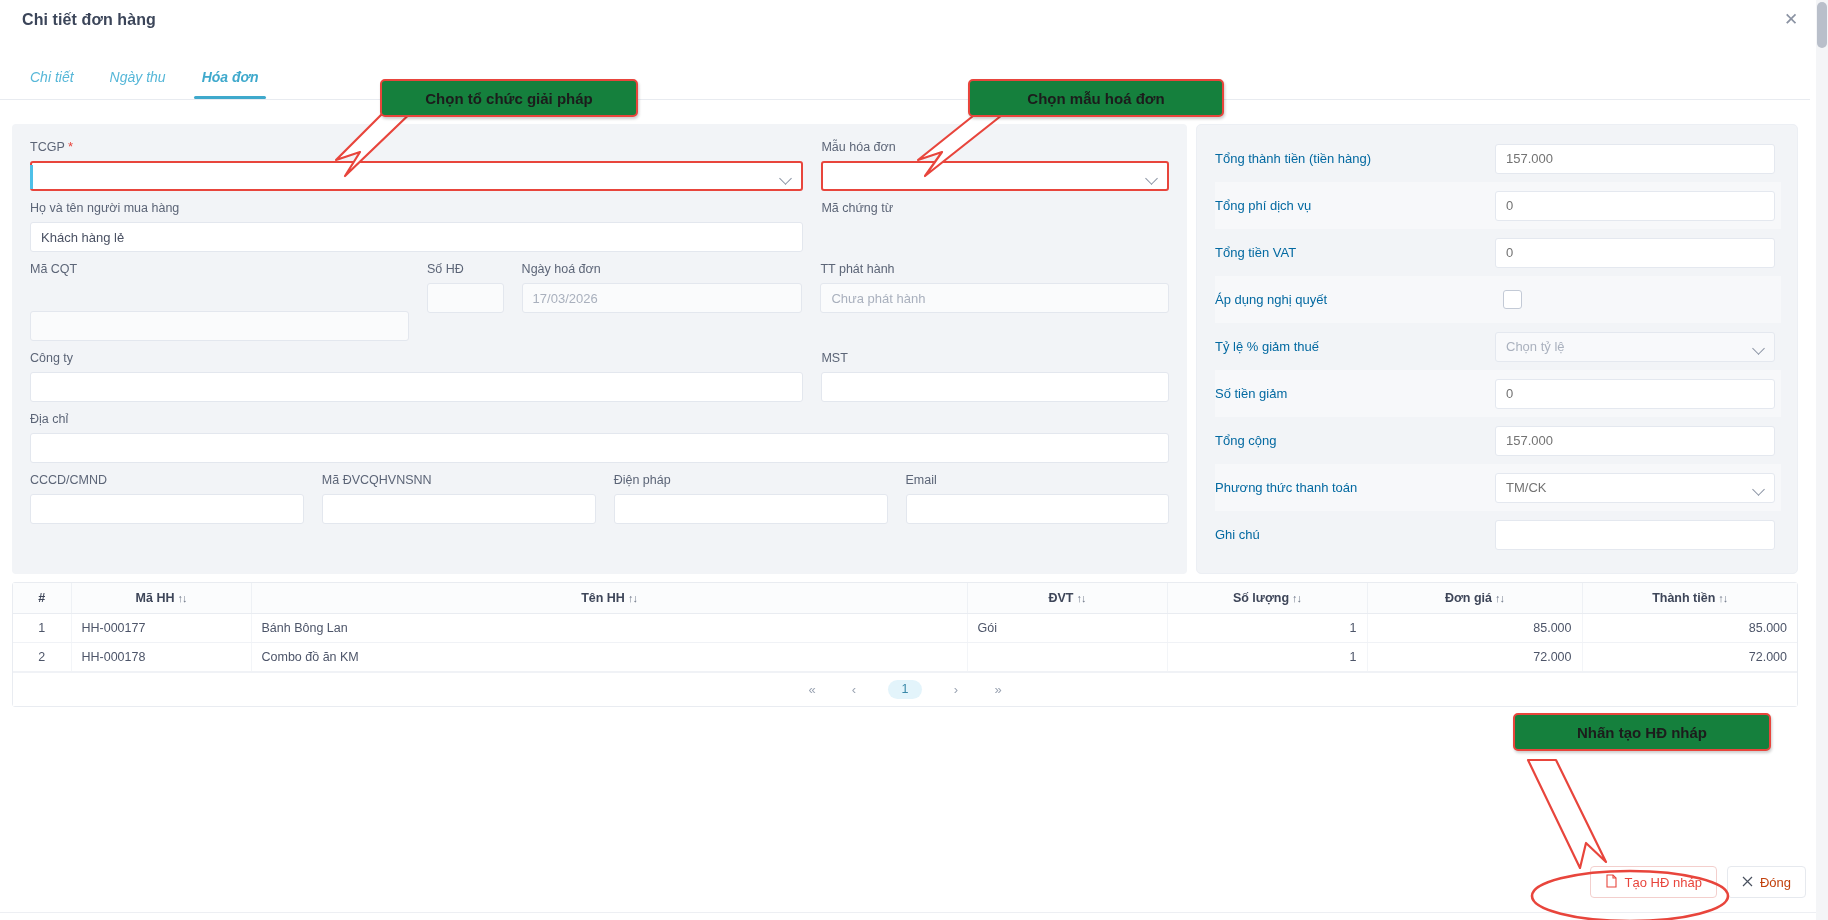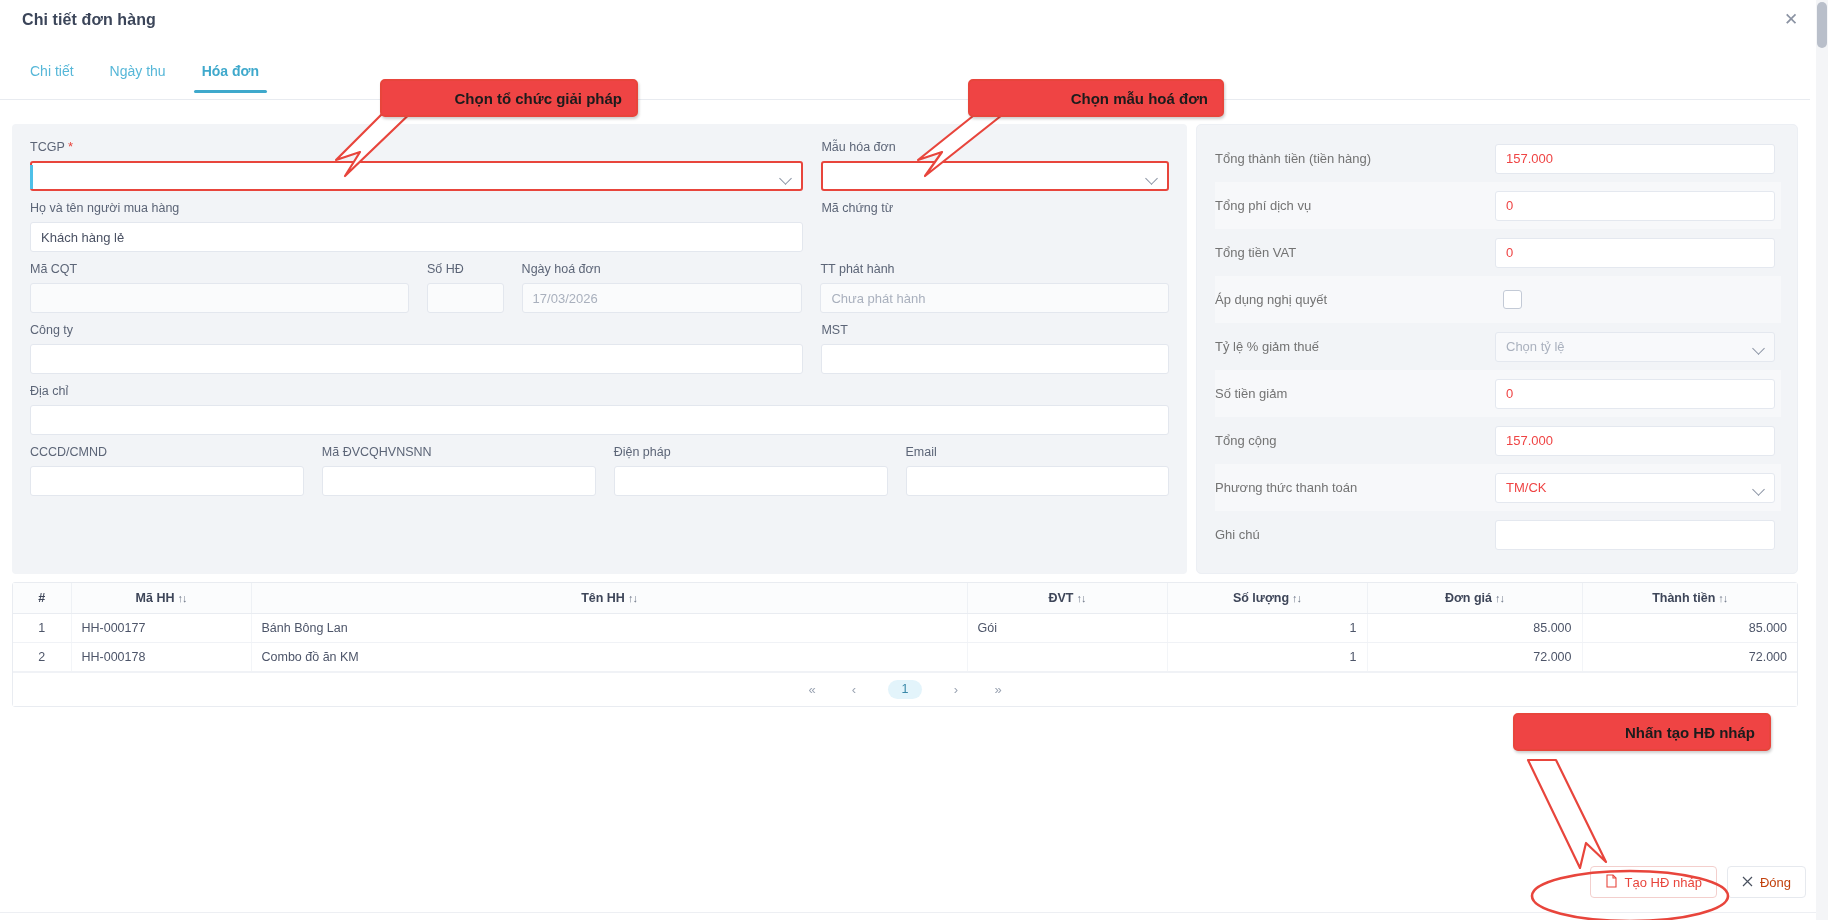--- a/index.html
+++ b/index.html
@@ -35,22 +35,23 @@
     display: flex; align-items: center; justify-content: center;
     font-size: 17px; color: #8b93a3; cursor: pointer;
     line-height: 1;
   }
 
   
   .tabs {
     position: absolute; left: 0; top: 48px;
     width: 1810px; height: 52px;
     border-bottom: 1px solid #e8ebf0;
-    display: flex; align-items: center;
+    display: flex; align-items: flex-end;
     padding-left: 12px;
+    font-style: italic;
   }
   .tab {
     padding: 8px 18px 14px 18px;
     font-size: 14px; color: #56b7d8; cursor: pointer;
     position: relative; white-space: nowrap;
   }
   .tab.active { color: #3fa9cc; font-weight: 600; }
   .tab.active::after {
     content: ""; position: absolute;
     left: 10px; right: 10px; bottom: 0; height: 3px;
@@ -104,28 +105,28 @@
     border: 1px solid #eceff4;
     padding: 10px 16px 10px 18px;
   }
   .srow {
     display: flex; align-items: center;
     height: 47px;
   }
   .srow.alt { background: #f7f8fa; }
   .slabel {
     flex: 0 0 280px;
-    font-size: 13px; color: #737373;
+    font-size: 13px; color: #0369a1;
   }
   .sval { flex: 1; display: flex; }
   .sinput {
     width: 280px; height: 30px;
     background: #ffffff; border: 1px solid #e4e8ef;
     border-radius: 3px;
-    font-size: 13px; color: #ef4444;
+    font-size: 13px; color: #737373;
     display: flex; align-items: center; padding: 0 10px;
     position: relative;
   }
   .sinput.muted { background: #f8f9fb; color: #aab1be; }
   .sinput.select::after {
     content: ""; position: absolute; right: 11px; top: 11px;
     width: 8px; height: 8px;
     border-right: 1.6px solid #8a93a3;
     border-bottom: 1.6px solid #8a93a3;
     transform: rotate(45deg);
@@ -204,25 +205,25 @@
   .btn-draft { color: #e8453c; border-color: #f3cfcd; }
   .btn-close { color: #c2410c; }
   .bottom-rule {
     position: absolute; left: 0; right: 0; bottom: 7px;
     height: 1px; background: #edeff3;
   }
 
   
   .anno {
     position: absolute;
-    background: #ef4444;
+    background: #15803d;
     border: 2px solid #e8453c;
     border-radius: 5px;
     font-size: 15px; font-weight: bold; color: #1c1c1c;
-    display: flex; align-items: center; justify-content: flex-end;
+    display: flex; align-items: center; justify-content: center;
     padding: 0 14px;
     box-shadow: 1px 2px 3px rgba(0,0,0,.20);
     white-space: nowrap;
     z-index: 30;
   }
   .anno-svg { position: absolute; left: 0; top: 0; width: 1828px; height: 920px;
               pointer-events: none; z-index: 25; }
   .scroll-track {
     position: absolute; right: 0; top: 0; width: 12px; height: 920px;
     background: #f4f5f7;
@@ -274,21 +275,21 @@
         <div class="fctrl">
           <span>Khách hàng lẻ</span>
         </div>
       </div>
       <div class="fgroup" style="width:355px;">
         <div class="flabel">Mã chứng từ</div>
       </div>
     </div>
 
     <div class="frow">
-      <div class="fgroup" style="width:386px;">
+      <div class="fgroup" style="width:386px;gap:28px;">
         <div class="flabel">Mã CQT</div>
         <div class="fctrl readonly">
           <span></span>
         </div>
       </div>
       <div class="fgroup" style="width:78px;">
         <div class="flabel">Số HĐ</div>
         <div class="fctrl readonly">
           <span></span>
         </div>

